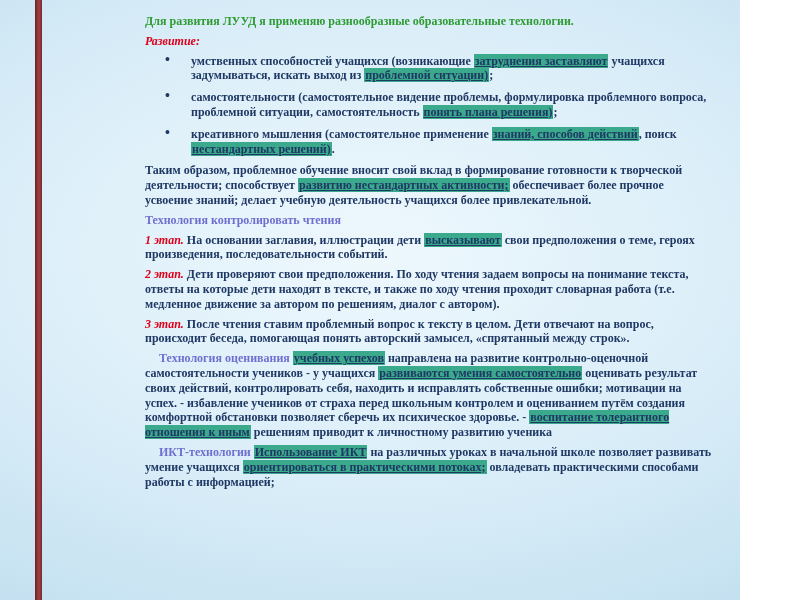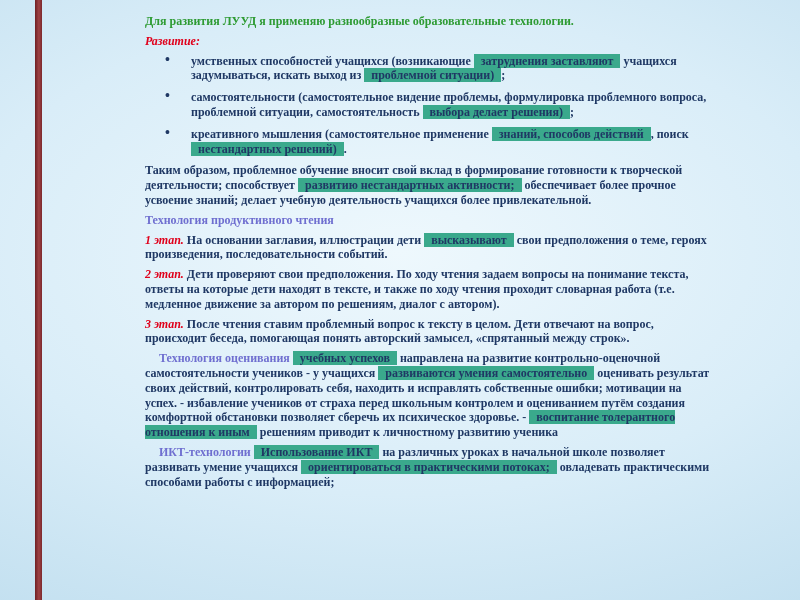--- a/index.html
+++ b/index.html
@@ -1,35 +1,35 @@
 <!DOCTYPE html>
 <html><head>
 <meta charset="utf-8">
 <style>
   html,body{margin:0;padding:0;}
   body{width:800px;height:600px;overflow:hidden;font-family:"Liberation Serif","DejaVu Serif",serif;}
   .slide{
-    position:relative;width:800px;height:600px;
+    position:relative;width:740px;height:600px;
     background:radial-gradient(ellipse 120% 90% at 50% 42%, #eef8fd 0%, #d9edf8 45%, #c3e0f0 78%, #b5d7ea 100%);
   }
   .accent-bar{
     position:absolute;left:35px;top:0;width:7px;height:600px;
     background:linear-gradient(to right,#6e1f23,#9e4245 55%,#7c282c);
   }
   .content{
     position:absolute;left:145px;top:14px;width:568px;
     font-size:12px;font-weight:700;line-height:14.8px;color:#1f3864;
     text-align:left;
   }
   .content p{margin:0 0 5px 0;}
   .t-green{color:#2e9b33;}
   .t-head{color:#6f6fd0;margin-left:14px;}
   .t-red{color:#e0001b;font-style:italic;}
   .t-body{color:#1f3864;}
-  .hl{background-color:#3aa98c;padding:0 7px;}
+  .hl{background-color:#3aa98c;padding:0 1px;text-decoration:underline;}
   ul.bullets{list-style:none;margin:2px 0 5px 0;padding:0 0 0 18px;}
   ul.bullets li{position:relative;padding-left:28px;margin-bottom:7px;color:#1f3864;}
   ul.bullets li .dot{position:absolute;left:2px;top:-1px;font-size:14px;color:#1f3864;}
 </style>
 </head>
 <body>
 
 <div class="slide">
   <div class="accent-bar"></div>
 
@@ -38,32 +38,32 @@
     <p class="t-green">Для развития ЛУУД я  применяю  разнообразные образовательные технологии.</p>
 
 
     <p class="t-red">Развитие:</p>
 
     <ul class="bullets">
       <li>
         <span class="dot">•</span><span class="t-body">умственных способностей учащихся (возникающие </span><span class="t-body hl">затруднения заставляют</span><span class="t-body"> учащихся задумываться, искать выход из </span><span class="t-body hl">проблемной ситуации)</span><span class="t-body">;</span>
       </li>
       <li>
-        <span class="dot">•</span><span class="t-body"> самостоятельности (самостоятельное видение проблемы, формулировка проблемного вопроса, проблемной ситуации, самостоятельность </span><span class="t-body hl">выбора делает решения)</span><span class="t-body">;</span>
+        <span class="dot">•</span><span class="t-body"> самостоятельности (самостоятельное видение проблемы, формулировка проблемного вопроса, проблемной ситуации, самостоятельность </span><span class="t-body hl">понять плана решения)</span><span class="t-body">;</span>
       </li>
       <li>
         <span class="dot">•</span><span class="t-body"> креативного мышления (самостоятельное применение </span><span class="t-body hl">знаний, способов действий</span><span class="t-body">, поиск </span><span class="t-body hl">нестандартных решений)</span><span class="t-body">.</span>
       </li>
     </ul>
 
     <p>
       <span class="t-body">Таким образом, проблемное обучение вносит свой вклад в формирование готовности к творческой деятельности; способствует </span><span class="t-body hl">развитию нестандартных активности;</span><span class="t-body"> обеспечивает более прочное усвоение знаний; делает учебную деятельность учащихся более привлекательной.</span>
     </p>
 
-    <p class="t-head">Технология продуктивного чтения</p>
+    <p class="t-head">Технология контролировать чтения</p>
 
     <p>
       <span class="t-red">1 этап.</span><span class="t-body"> На основании заглавия, иллюстрации дети </span><span class="t-body hl">высказывают</span><span class="t-body"> свои предположения о теме, героях произведения, последовательности событий.</span>
     </p>
 
     <p>
       <span class="t-red"> 2 этап.</span><span class="t-body"> Дети проверяют свои предположения. По ходу чтения задаем вопросы на понимание текста, ответы на которые дети находят в тексте, и также по ходу чтения проходит словарная работа (т.е. медленное движение за автором по решениям, диалог с автором).</span>
     </p>
 
     <p>

